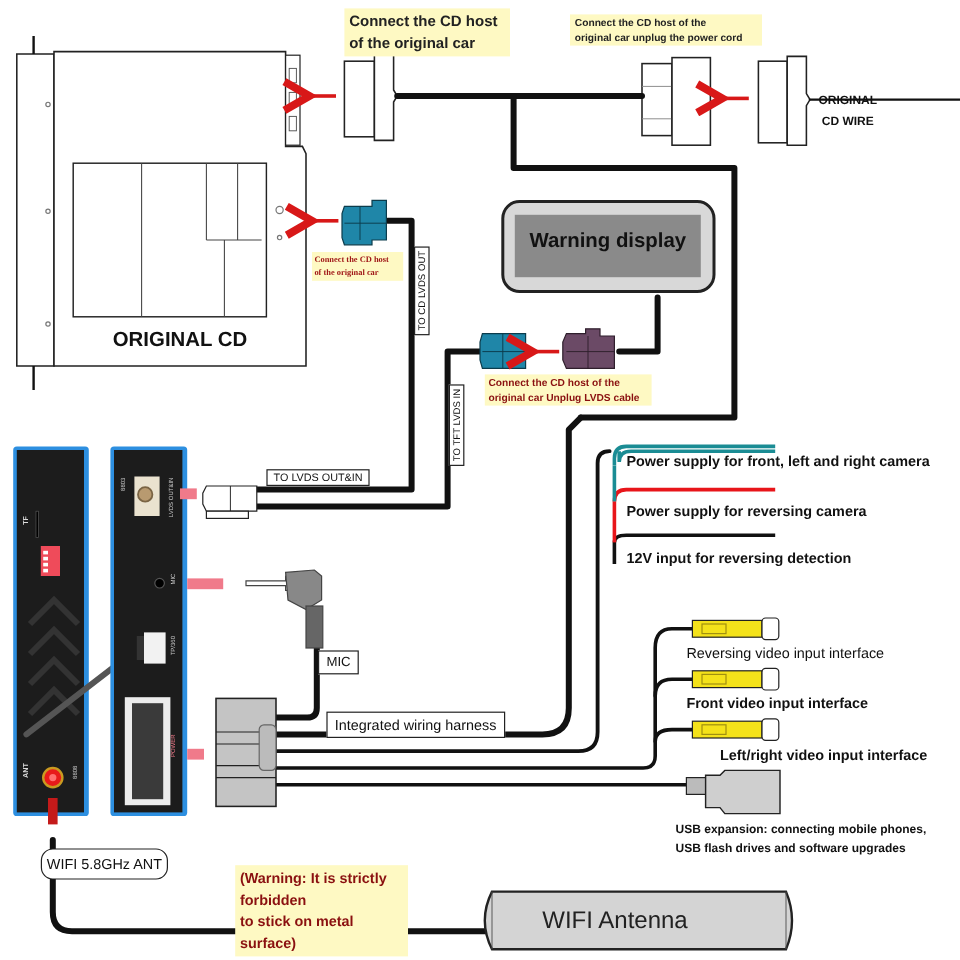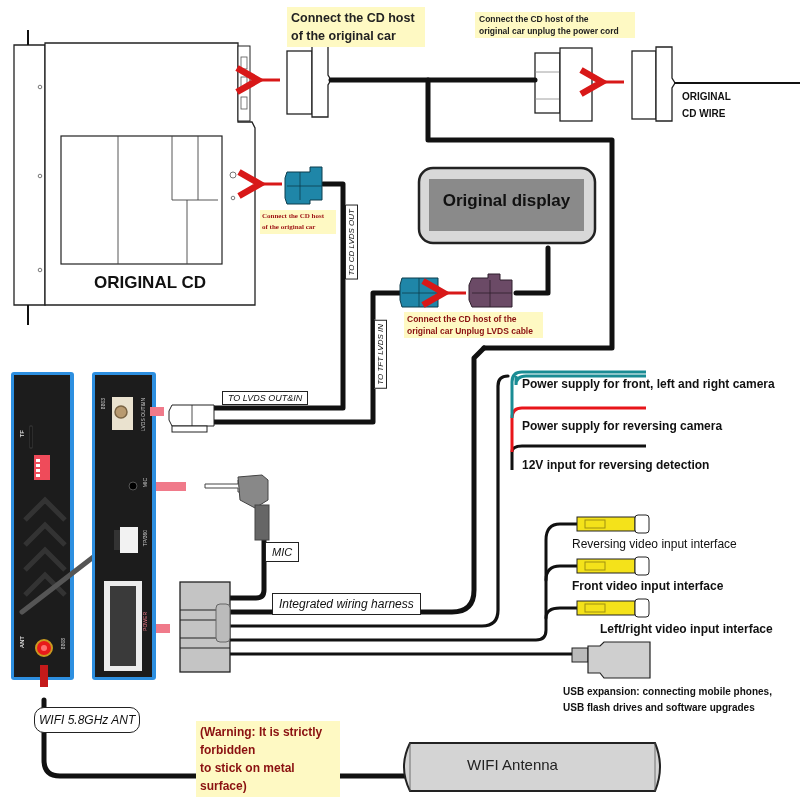--- a/index.html
+++ b/index.html
@@ -1,20 +1,20 @@
 <!DOCTYPE html>
 <html><head>
 <meta charset="utf-8">
 <style>
   html, body { margin:0; padding:0; background:#ffffff; }
   body { width:800px; height:800px; position:relative; overflow:hidden; font-family:"Liberation Sans", sans-serif; }
   #diagram { position:absolute; left:0; top:0; width:800px; height:800px; }
   .lbl { position:absolute; font-family:"Liberation Sans", sans-serif; color:#111; }
   .pink { background:#fef9c3; color:#222; font-weight:bold; padding:2px 4px; }
-  .boxed { background:#fff; border:1px solid #222; padding:1px 5px; font-size:11px;font-style:italic; }
+  .boxed { background:#fff; border:1px solid #222; padding:1px 5px; font-size:11px; }
   .vert { writing-mode:vertical-rl; transform:rotate(180deg); }
 </style>
 </head>
 <body>
 
 <svg id="diagram" viewBox="0 0 800 800" xmlns="http://www.w3.org/2000/svg">
   <defs>
     <marker id="ah" markerWidth="10" markerHeight="10" refX="2" refY="5" orient="auto">
       <path d="M9,1 L2,5 L9,9" fill="none" stroke="#d81818" stroke-width="2.2"></path>
     </marker>
@@ -184,45 +184,45 @@
     <path d="M410,743 L655,743 Q665,767 655,791 L410,791 Q398,767 410,743 Z" fill="#d4d4d4" stroke="#222" stroke-width="2"></path>
     <line x1="410" y1="743" x2="410" y2="791" stroke="#555" stroke-width="0.8"></line>
     <line x1="655" y1="743" x2="655" y2="791" stroke="#555" stroke-width="0.8"></line>
   </g>
 </svg>
 
 <div class="lbl pink" style="left:287px;top:7px;width:130px;font-size:12.5px;line-height:18px;white-space:pre-line;">Connect the CD host
 of the original car</div>
 <div class="lbl pink" style="left:475px;top:12px;width:152px;font-size:8.5px;line-height:12px;white-space:pre-line;padding:1px 4px;">Connect the CD host of the
 original car unplug the power cord</div>
-<div class="lbl" style="left:682px;top:88px;font-size:10px;font-weight:bold;line-height:17px;white-space:pre-line;">ORIGINAL
+<div class="lbl" style="left:682px;top:76px;font-size:10px;font-weight:bold;line-height:17px;white-space:pre-line;text-align:center;">ORIGINAL
 CD WIRE</div>
 <div class="lbl pink" style="left:260px;top:210px;width:72px;font-size:7px;line-height:11px;white-space:pre-line;padding:1px 2px;font-family:'Liberation Serif',serif;color:#a01818;">Connect the CD host
 of the original car</div>
-<div class="lbl" style="left:429px;top:191px;width:155px;text-align:center;font-size:17px;font-weight:bold;color:#111;">Original display</div>
+<div class="lbl" style="left:429px;top:191px;width:155px;text-align:center;font-size:17px;font-weight:bold;color:#111;">Warning display</div>
 <div class="lbl" style="left:70px;top:273px;width:160px;text-align:center;font-size:17px;font-weight:bold;color:#111;">ORIGINAL CD</div>
 <div class="lbl boxed vert" style="left:345px;top:205px;font-size:8px;padding:3px 1px;">TO CD LVDS OUT</div>
 <div class="lbl boxed vert" style="left:374px;top:320px;font-size:8px;padding:3px 1px;">TO TFT LVDS IN</div>
 <div class="lbl pink" style="left:404px;top:312px;width:133px;font-size:8.5px;line-height:12px;white-space:pre-line;padding:1px 3px;color:#8a1010;">Connect the CD host of the
 original car Unplug LVDS cable</div>
 <div class="lbl boxed" style="left:222px;top:391px;font-size:9px;">TO LVDS OUT&amp;IN</div>
 <div class="lbl boxed" style="left:265px;top:542px;font-size:11px;padding:3px 6px;">MIC</div>
 <div class="lbl boxed" style="left:272px;top:593px;font-size:12px;padding:3px 6px;">Integrated wiring harness</div>
 <div class="lbl" style="left:522px;top:377px;font-size:12px;font-weight:bold;">Power supply for front, left and right camera</div>
 <div class="lbl" style="left:522px;top:419px;font-size:12px;font-weight:bold;">Power supply for reversing camera</div>
 <div class="lbl" style="left:522px;top:458px;font-size:12px;font-weight:bold;">12V input for reversing detection</div>
 <div class="lbl" style="left:572px;top:537px;font-size:12px;font-weight:normal;">Reversing video input interface</div>
 <div class="lbl" style="left:572px;top:579px;font-size:12px;font-weight:bold;">Front video input interface</div>
 <div class="lbl" style="left:572px;top:622px;font-size:12px;font-weight:bold;margin-left:28px;">Left/right video input interface</div>
 <div class="lbl" style="left:563px;top:684px;font-size:10px;font-weight:bold;line-height:16px;white-space:pre-line;">USB expansion: connecting mobile phones,
 USB flash drives and software upgrades</div>
 <div class="lbl boxed" style="left:34px;top:707px;font-size:12px;padding:5px 4px;border-radius:10px;">WIFI 5.8GHz ANT</div>
 <div class="lbl pink" style="left:196px;top:721px;width:136px;font-size:12px;line-height:18px;white-space:pre-line;padding:2px 4px;color:#8a1010;">(Warning: It is strictly forbidden
 to stick on metal surface)</div>
-<div class="lbl" style="left:410px;top:756px;width:205px;text-align:center;font-size:15px;color:#222;">WIFI Antenna</div>
+<div class="lbl" style="left:410px;top:756px;width:205px;text-align:center;font-size:20px;color:#222;">WIFI Antenna</div>
 
 <div class="lbl vert" style="left:19px;top:430px;font-size:6px;color:#ddd;font-weight:bold;">TF</div>
 <div class="lbl vert" style="left:19px;top:636px;font-size:6px;color:#ddd;font-weight:bold;">ANT</div>
 <div class="lbl vert" style="left:60px;top:638px;font-size:5px;color:#ccc;">8808</div>
 <div class="lbl vert" style="left:100px;top:398px;font-size:5px;color:#ccc;">8803</div>
 <div class="lbl vert" style="left:140px;top:398px;font-size:5px;color:#ccc;">LVDS OUT&amp;IN</div>
 <div class="lbl vert" style="left:142px;top:478px;font-size:5px;color:#ccc;">MIC</div>
 <div class="lbl vert" style="left:142px;top:530px;font-size:5px;color:#ccc;">TP/360</div>
 <div class="lbl vert" style="left:142px;top:612px;font-size:5px;color:#f07a8a;">POWER</div>
 

